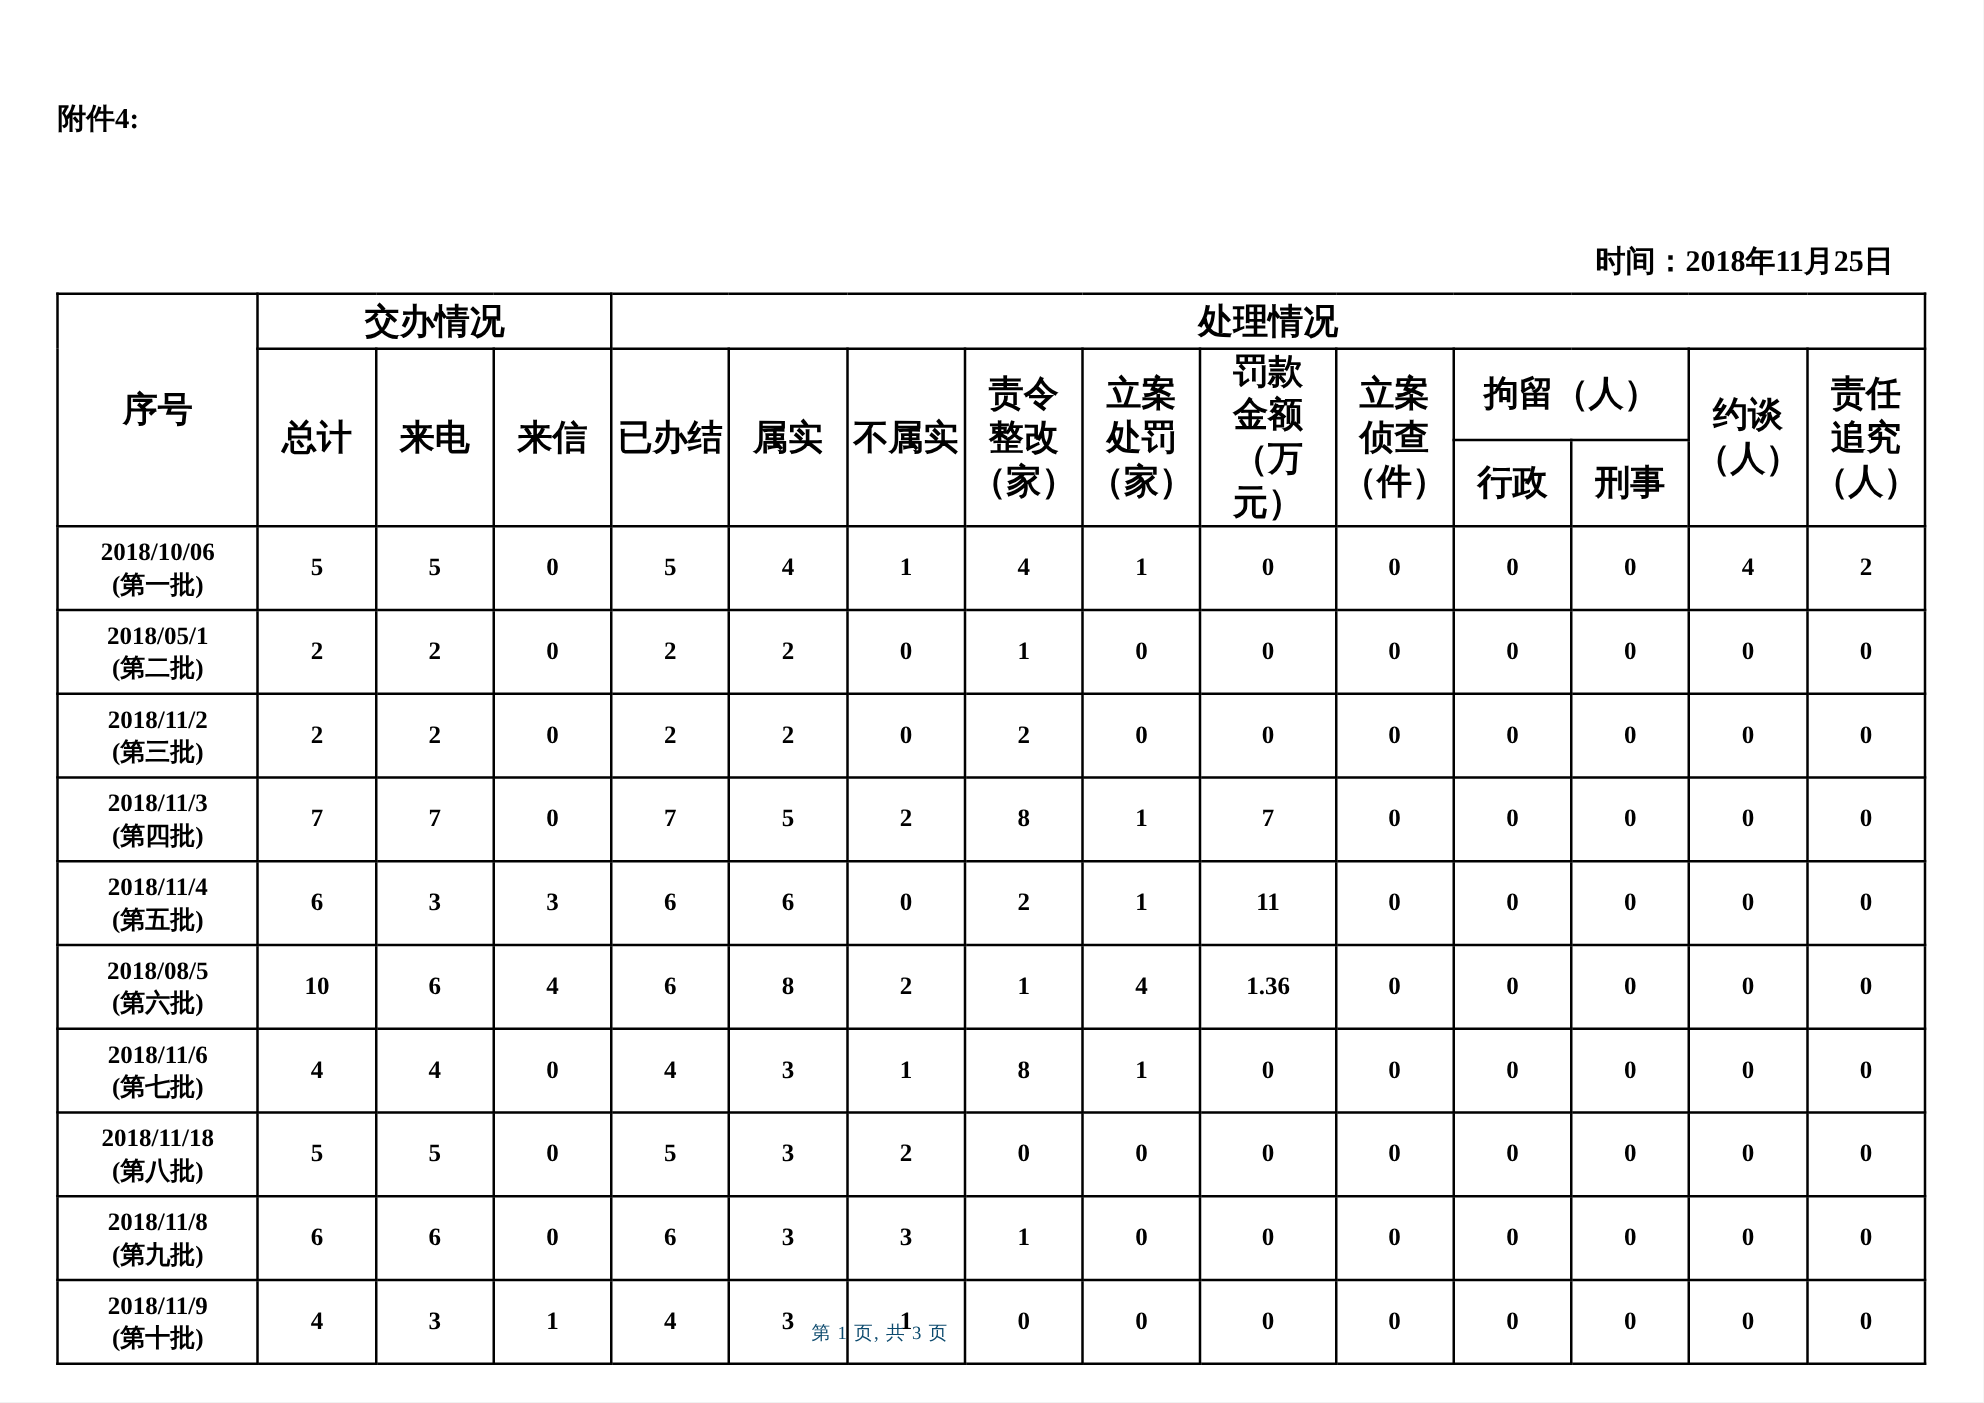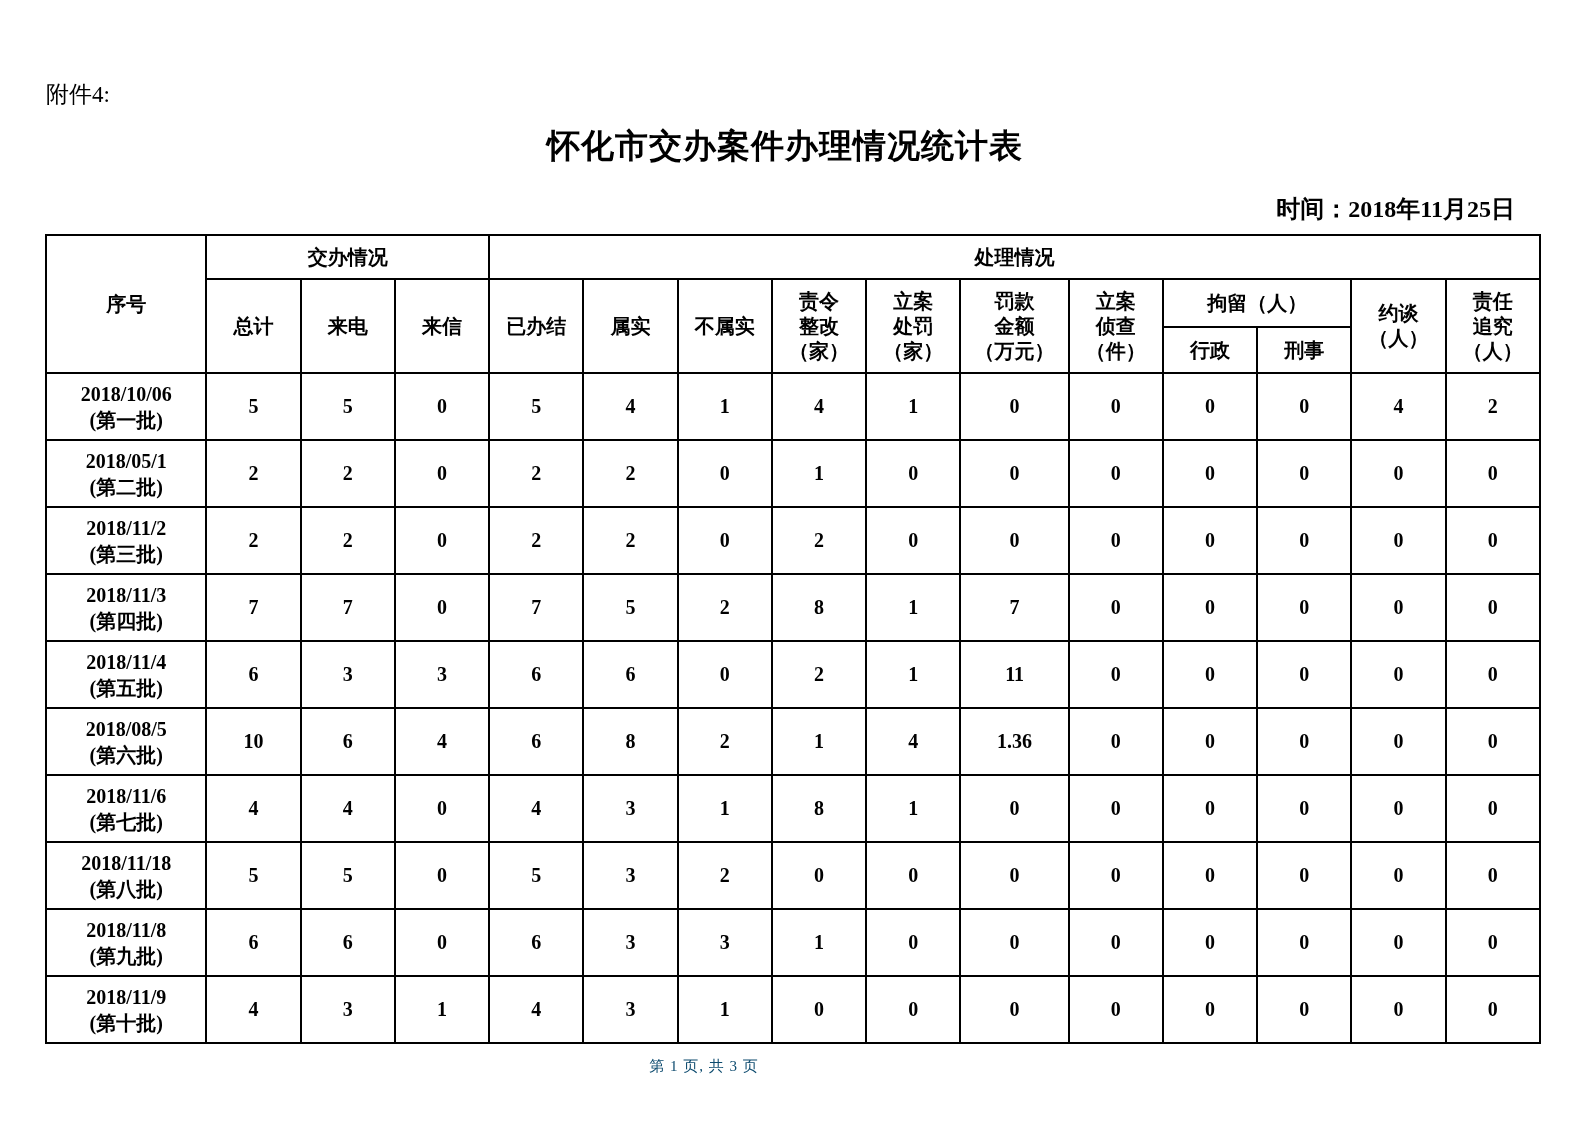--- a/index.html
+++ b/index.html
@@ -10,21 +10,21 @@
     background: #ffffff;
     font-family: "Liberation Serif", "DejaVu Serif", serif;
     color: #000;
     overflow: hidden;
   }
   .attachment-label {
     position: absolute;
     left: 46px;
     top: 79px;
     font-size: 23px;
-    font-weight: normal;
+    font-weight: bold;
   }
   .doc-title {
     position: absolute;
     left: 0;
     top: 124px;
     width: 1570px;
     text-align: center;
     font-size: 33px;
     font-weight: bold;
     letter-spacing: 1px;
@@ -47,21 +47,21 @@
   }
   table.stats th, table.stats td {
     border: 2px solid #000;
     text-align: center;
     vertical-align: middle;
     padding: 0;
     font-weight: bold;
     background: #fff;
   }
   table.stats th {
-    font-size: 20px;
+    font-size: 28px;
     line-height: 1.25;
     font-weight: bold;
   }
   table.stats td {
     font-size: 20px;
   }
   tr.hrow-1 { height: 44px; }
   tr.hrow-2 { height: 48px; }
   tr.hrow-3 { height: 46px; }
   tr.data-row { height: 67px; }
@@ -78,21 +78,20 @@
     letter-spacing: 1px;
   }
 </style>
 </head>
 <body>
 
 <div id="page">
 
   <div class="attachment-label">附件4:</div>
 
-  <div class="doc-title">怀化市交办案件办理情况统计表</div>
 
   <div class="date-label">时间：2018年11月25日</div>
 
   <table class="stats">
     <colgroup>
       <col style="width:160px">
       <col style="width:94px">
         <col style="width:94px">
         <col style="width:94px">
       <col style="width:94px">

